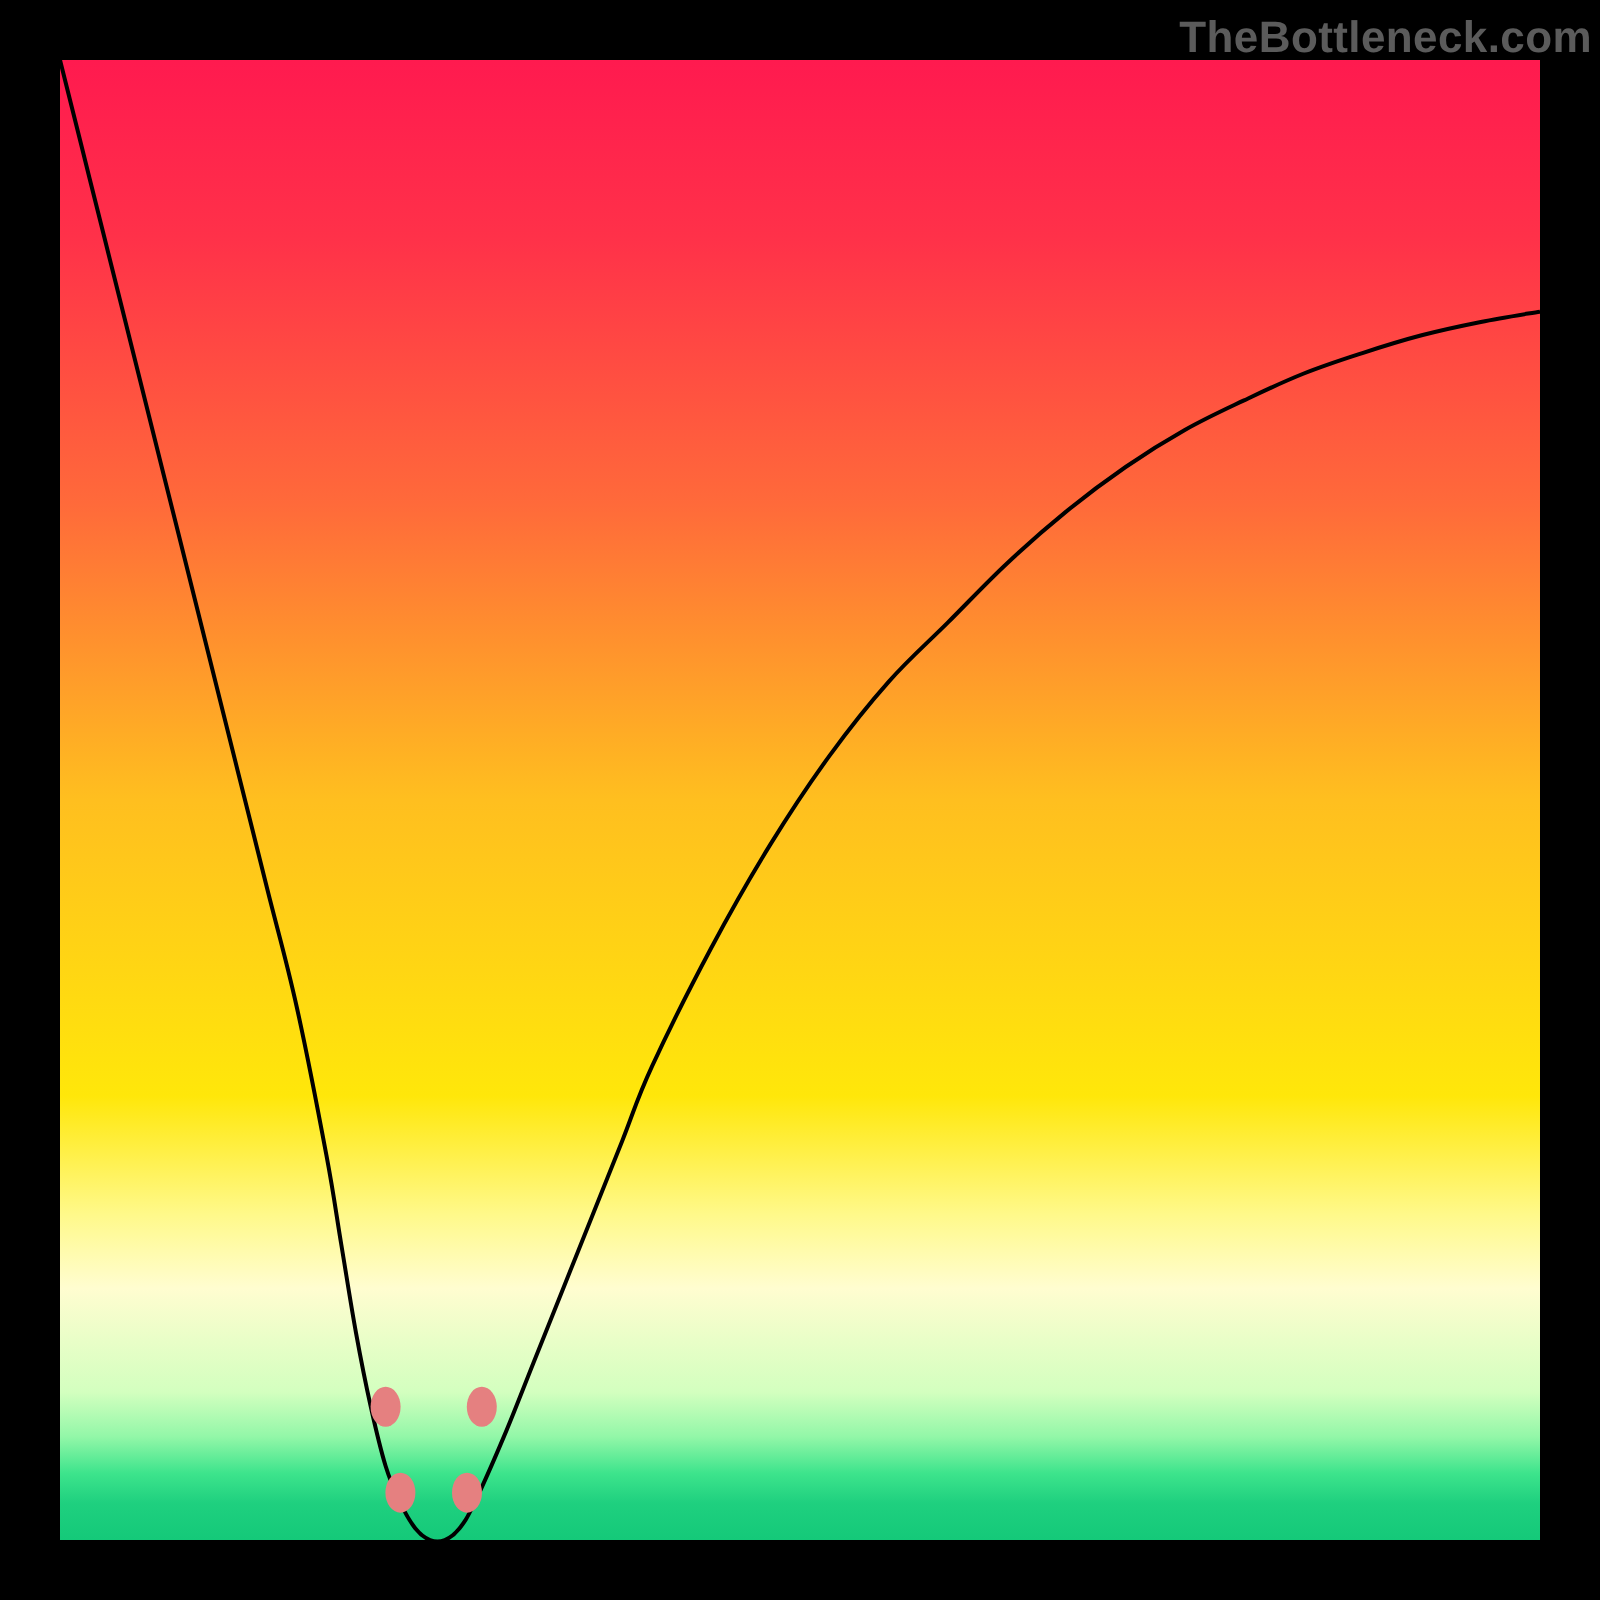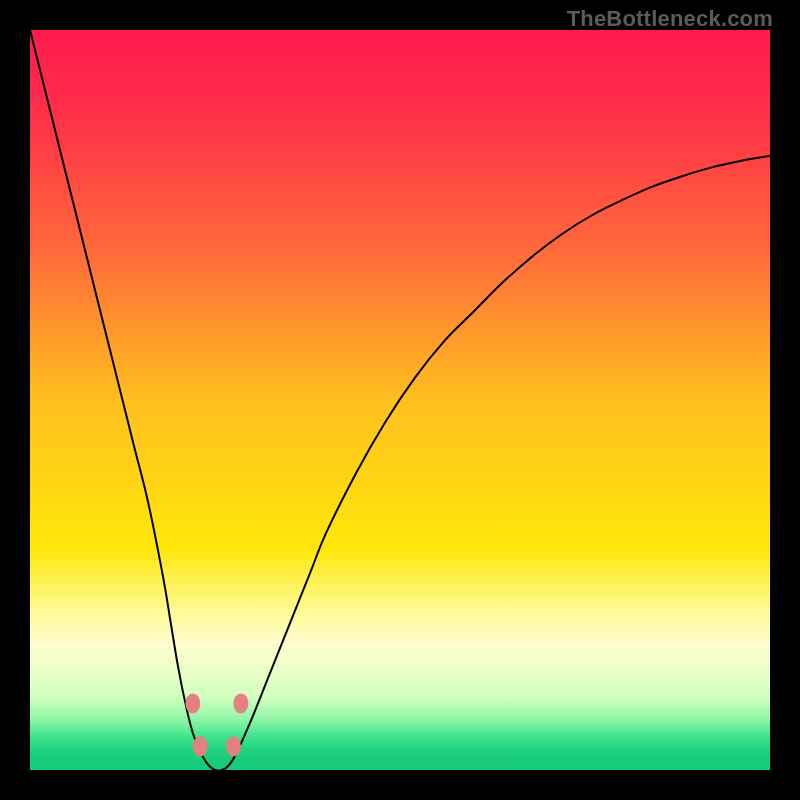--- a/index.html
+++ b/index.html
@@ -19,21 +19,21 @@
   .plot {
     position: absolute;
     left: 30px;
     top: 30px;
     width: 740px;
     height: 740px;
   }
   .watermark {
     position: absolute;
     top: 6px;
-    right: 27px;
+    right: 4px;
     font-family: Arial, Helvetica, sans-serif;
     font-size: 22px;
     font-weight: 600;
     color: #5b5b5b;
     letter-spacing: 0.2px;
   }
 </style>
 </head>
 <body>
 

